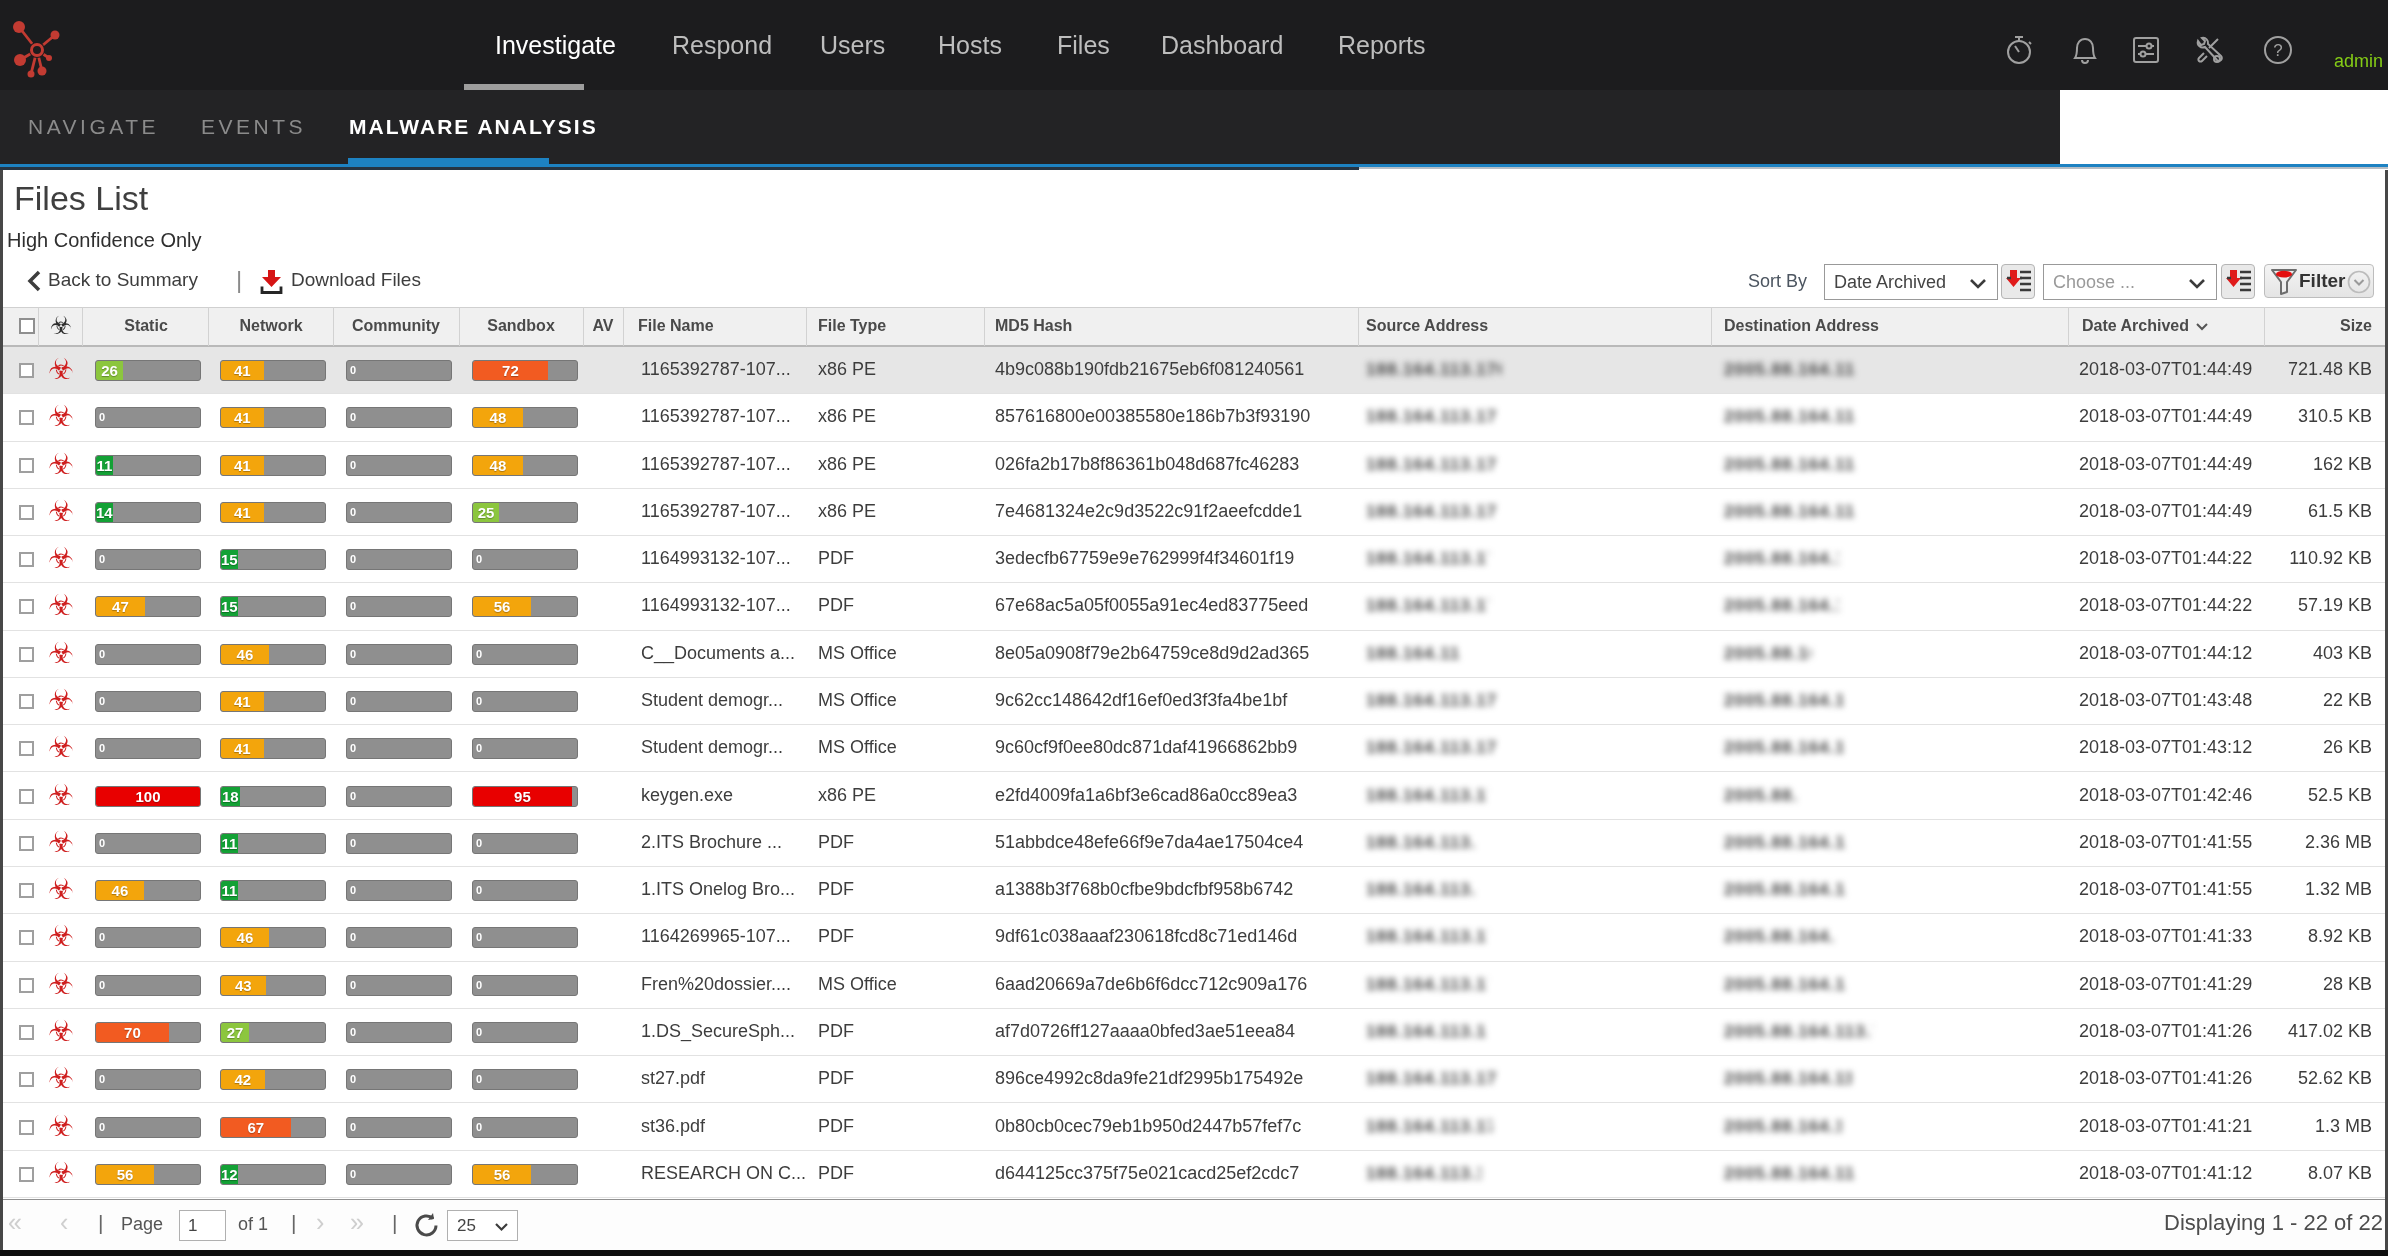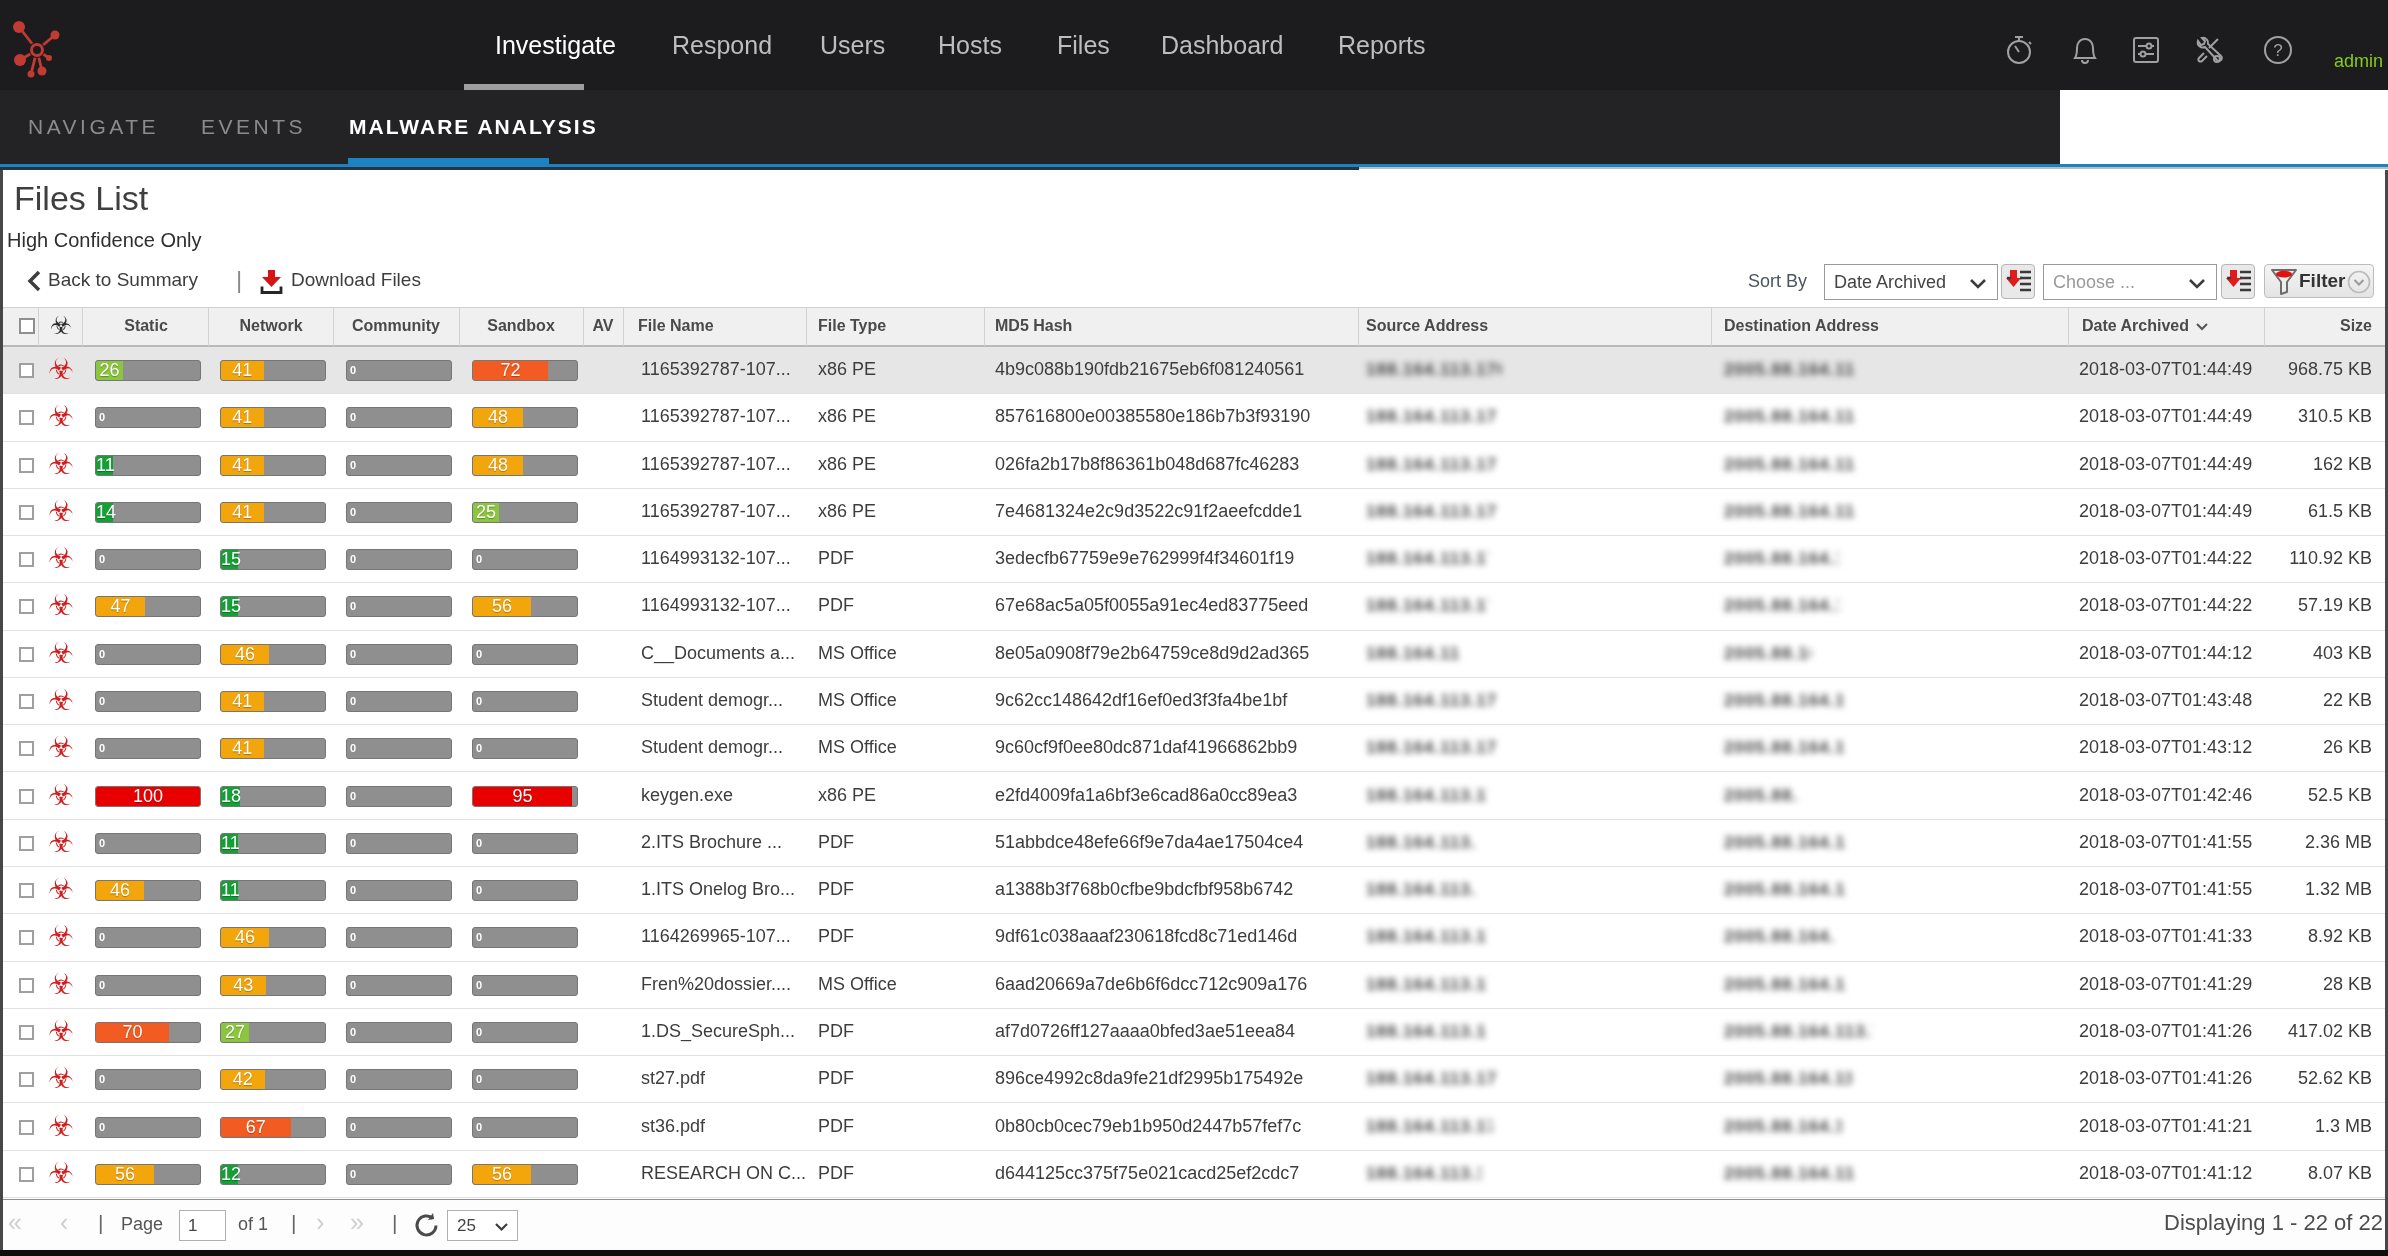--- a/index.html
+++ b/index.html
@@ -55,21 +55,21 @@
 .hlbl.c { transform:translateX(-50%); }
 .hbio { position:absolute; left:61px; top:311px; font-size:25px; color:#2d2d2d; transform:translateX(-50%); }
 .hcb { position:absolute; left:19px; top:318px; width:16px; height:16px; border:2px solid #8f8f8f; background:#fff; }
 
 .row { position:absolute; left:3px; width:2385px; height:47.3px; background:#fff; border-bottom:1px solid #e2e2e2; }
 .row.sel { background:#e6e6e6; }
 .cb { position:absolute; left:16px; top:16px; width:15px; height:15px; border:2px solid #9f9f9f; background:#fff; }
 .bio { position:absolute; left:45px; top:5px; font-size:29px; color:#cf1f1f; }
 .bar { position:absolute; top:13px; width:106px; height:21px; background:#8f8f8f; border:1px solid #767676; border-radius:3px; overflow:hidden; }
 .bf { height:100%; border-radius:2px 0 0 2px; text-align:center; }
-.bn { font-size:18px; font-weight:normal; color:#fff; line-height:19px; text-shadow:0 1px 1px rgba(0,0,0,0.3); }
+.bn { font-size:15px; font-weight:bold; color:#fff; line-height:19px; text-shadow:0 1px 1px rgba(0,0,0,0.3); }
 .bz { position:absolute; left:3px; top:3px; font-size:11px; font-weight:bold; color:#fff; }
 .txt { position:absolute; top:12px; font-size:18px; color:#3d3d3d; white-space:nowrap; }
 .txt.sz { left:2261px; width:108px; text-align:right; }
 .blur { position:absolute; top:13px; height:21px; overflow:hidden; filter:blur(3px); color:#3f3f3f; font-weight:bold; font-size:17px; letter-spacing:1px; white-space:nowrap; display:inline-block; }
 
 
 .pager { position:absolute; left:0; top:1199px; width:2388px; height:51px; background:#fdfdfd; border-top:1px solid #909090; }
 .pg { position:absolute; font-size:25px; color:#cfcfcf; top:8px; }
 .psep { position:absolute; top:11px; font-size:21px; color:#666; }
 .plbl { position:absolute; top:14px; font-size:18px; color:#555; }
@@ -256,21 +256,21 @@
       </div>
       <div class="bar" style="left:469px">
         <div class="bf" style="width:72%;background:#f25b21"><span class="bn">72</span></div>
       </div>
       <span class="txt" style="left:638px">1165392787-107...</span>
       <span class="txt" style="left:815px">x86 PE</span>
       <span class="txt" style="left:992px">4b9c088b190fdb21675eb6f081240561</span>
       <span class="blur" style="left:1363px;width:135px"><span class="bt">188.164.113.176.8.120</span></span>
       <span class="blur" style="left:1721px;width:132px"><span class="bt">2005.88.164.113.76.10</span></span>
       <span class="txt" style="left:2076px">2018-03-07T01:44:49</span>
-      <span class="txt sz">968.75 KB</span>
+      <span class="txt sz">721.48 KB</span>
     </div>
 <div class="row" style="top:394.3px">
       <span class="cb"></span>
       <span class="bio">☣</span>
       <div class="bar" style="left:92px">
         <span class="bz">0</span>
       </div>
       <div class="bar" style="left:217px">
         <div class="bf" style="width:41%;background:#f3a50c"><span class="bn">41</span></div>
       </div>

